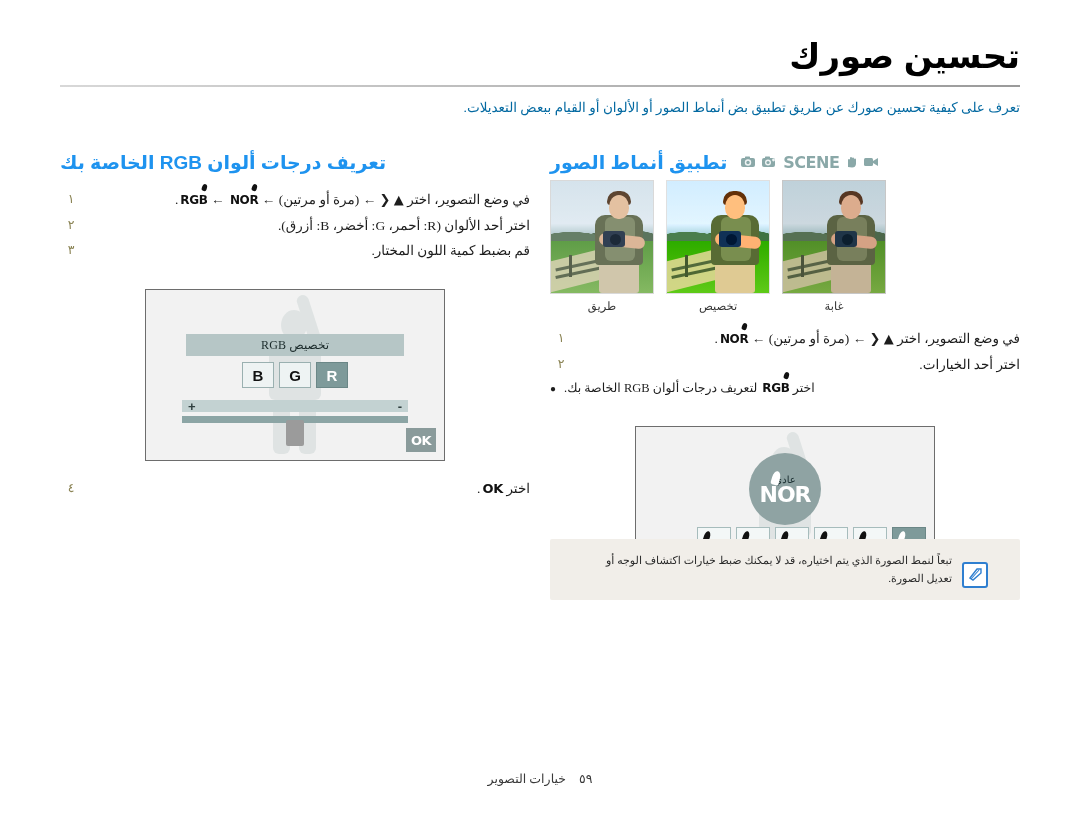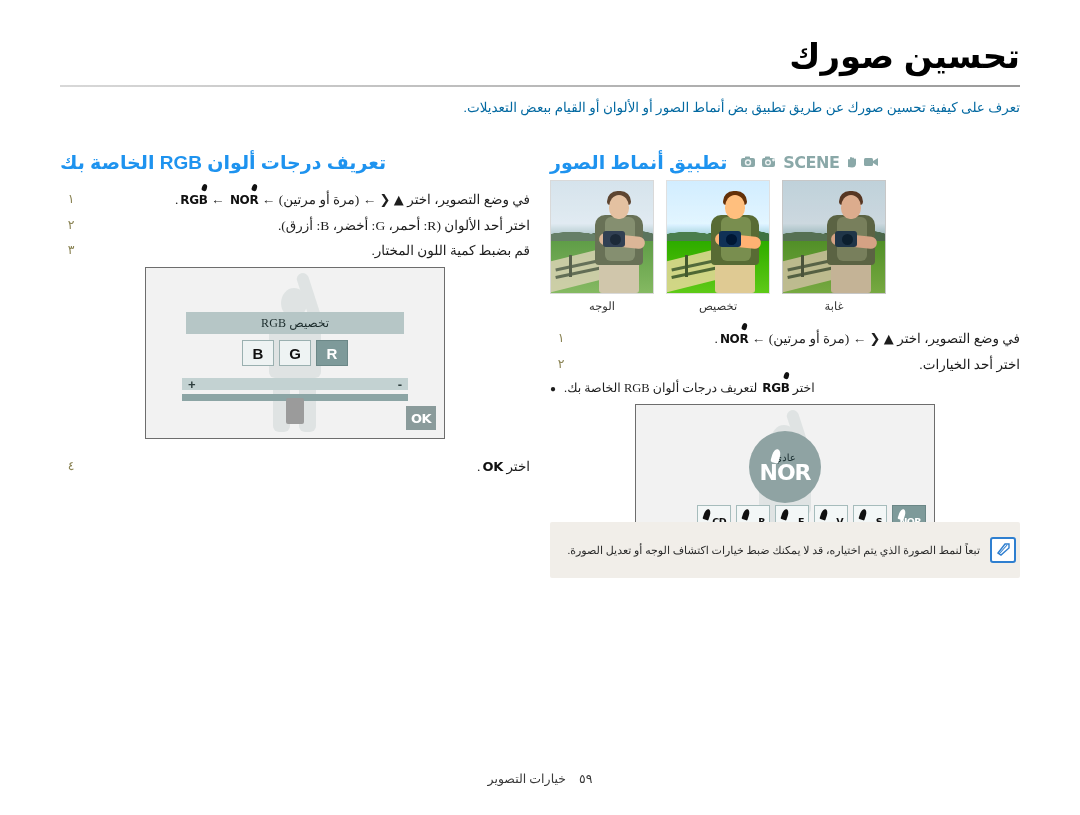--- a/index.html
+++ b/index.html
@@ -104,21 +104,21 @@
     display:inline-block; font-family:"DejaVu Sans", sans-serif; font-weight:700;
     font-size: 12px; color:#111; letter-spacing:-.3px; position:relative; padding-left:2px;
   }
   .keyicon .tick { position:absolute; top:-6px; right:1px; width:5px; height:7px;
      background:#111; border-radius:50% 50% 2px 2px; transform:rotate(18deg); }
   .arrowglyph { font-family:"DejaVu Sans",sans-serif; font-size:13px; }
 
   
   .screen {
     width: 300px; height: 172px; border:1.6px solid #6d6d6d; background:#f2f2f2;
-    position:relative; margin: 4px auto 0 auto; overflow:hidden;text-align:right;
+    position:relative; margin: 26px auto 0 auto; overflow:hidden;text-align:right;
   }
   .screen .ghost {
     position:absolute; left:50%; top:6px; transform:translateX(-50%);
     width:96px; height:160px; opacity:.22;
   }
   .ghost .g-head { position:absolute; left:34px; top:14px; width:26px; height:30px; border-radius:50%; background:#9fb3b0;}
   .ghost .g-body { position:absolute; left:22px; top:42px; width:52px; height:62px; border-radius:14px 14px 6px 6px; background:#9fb3b0;}
   .ghost .g-arm  { position:absolute; left:56px; top:-2px; width:12px; height:52px; border-radius:6px; background:#9fb3b0; transform:rotate(-18deg);}
   .ghost .g-l1   { position:absolute; left:26px; top:102px; width:17px; height:56px; border-radius:6px; background:#9fb3b0;}
   .ghost .g-l2   { position:absolute; left:52px; top:102px; width:17px; height:56px; border-radius:6px; background:#9fb3b0;}
@@ -176,22 +176,22 @@
   .ps-chip .lbl { position:absolute; bottom:3px; right:4px; font-size:9.5px; }
   .back-btn {
     position:absolute; left:8px; bottom:8px; width:34px; height:28px; background:#8a9b9b;
     color:#fff; display:flex; align-items:center; justify-content:center; font-size:16px;
     font-family:"DejaVu Sans",sans-serif;
   }
 
   
   .note {
     position:absolute; left:0; right:0; bottom:-2px; background:#f1eee9; border-radius:2px;
-    display:flex; flex-direction:row-reverse; align-items:center; gap:10px;
-    padding:12px 4px; min-height:56px;
+    display:flex; flex-direction:row-reverse; align-items:flex-end; gap:10px;
+    padding:12px 32px; min-height:56px;
   }
   .note-text { flex:1; font-size:11px; color:#2a2a2a; line-height:1.65; text-align:right; }
   .note-icon {
     flex:0 0 26px; width:26px; height:26px; border:2px solid #2f7fd0; border-radius:3px;
     display:flex; align-items:center; justify-content:center; color:#2f7fd0; font-size:14px;
     background:#fff;
   }
 
   
   .footer {
@@ -265,21 +265,21 @@
               <div class="legs"></div>
                 <div class="torso"></div>
                 <div class="vest"></div>
               <div class="hair"></div>
                 <div class="head"></div>
               <div class="arm"></div>
                 <div class="cam"></div>
                 <div class="lens"></div>
             </div>
           </div>
-          <div class="thumb-cap">الوجه</div>
+          <div class="thumb-cap">طريق</div>
         </div>
         <div class="thumb-wrap">
           <div class="thumb vivid">
             <div class="sky"></div>
               <div class="hills"></div>
               <div class="field"></div>
             <div class="path"></div>
               <div class="fence"></div>
               <div class="fence2"></div>
               <div class="post"></div>

